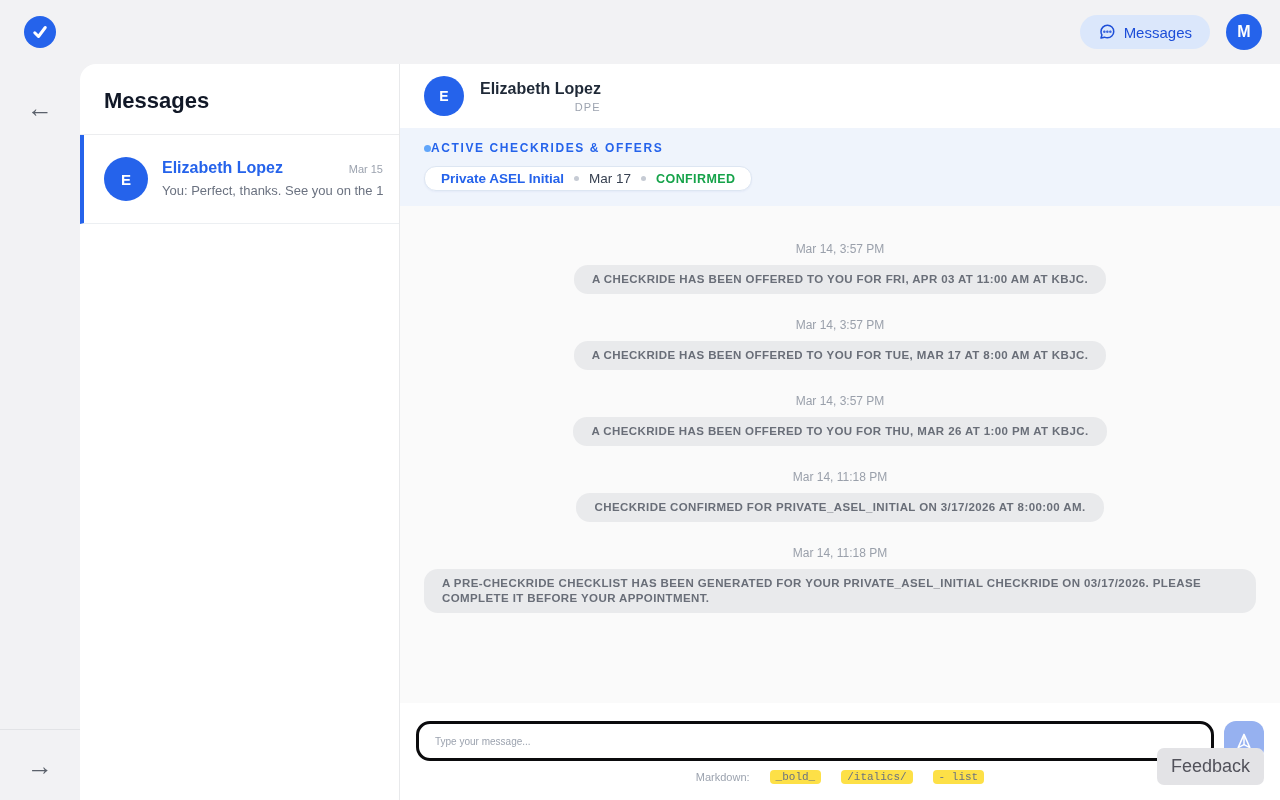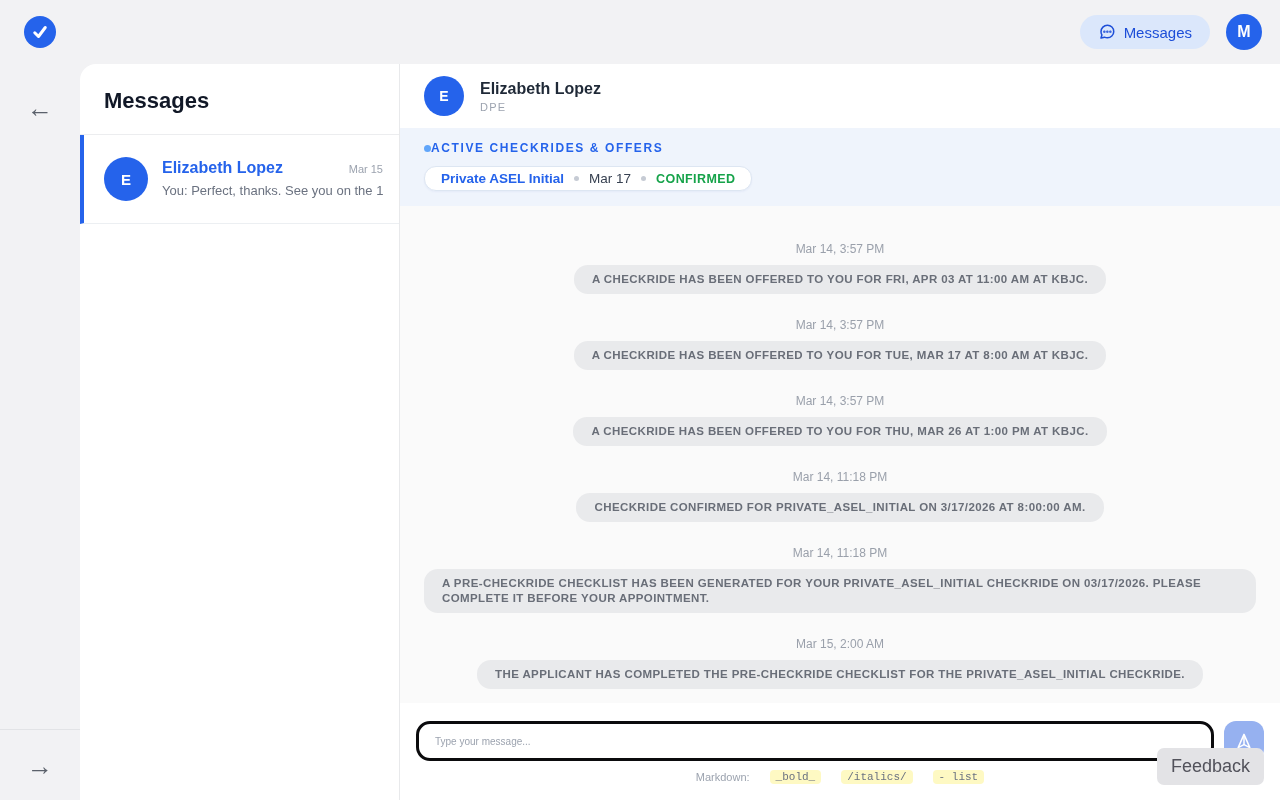--- a/index.html
+++ b/index.html
@@ -33,21 +33,21 @@
   .conv-top { display:flex; align-items:baseline; justify-content:space-between; }
   .conv-name { font-size:16px; font-weight:bold; color:#2563eb; }
   .conv-date { font-size:11px; color:#9ca3af;padding-left:8px; }
   .conv-preview { margin-top:6px; font-size:13px; color:#6b7280; white-space:nowrap; overflow:hidden; }
 
   
   .chat { flex:1; min-width:0; display:flex; flex-direction:column; background:#fafafa; }
   .chat-header { flex:0 0 64px; background:#fff; display:flex; align-items:center; gap:16px; padding:0 24px; }
   .chat-avatar { width:40px; height:40px; border-radius:50%; background:#2563eb; color:#fff; font-weight:bold; font-size:14px; display:flex; align-items:center; justify-content:center; }
   .chat-name { font-size:16px; font-weight:bold; color:#1f2937; }
-  .chat-role { margin-top:3px; font-size:11px; color:#9ca3af; letter-spacing:1.2px; }
+  .chat-role { margin-top:3px; font-size:11px; color:#9ca3af; letter-spacing:1.2px;text-align:right; }
 
   .banner { flex:0 0 78px; background:#eff4fc; padding:13px 24px 12px 24px; }
   .banner-title { display:flex; align-items:center; font-size:12px; font-weight:bold; color:#2563eb; letter-spacing:1.6px; }
   .banner-dot { width:7px; height:7px; border-radius:50%; background:#60a5fa; }
   .offer-card { display:inline-flex; align-items:center; gap:10px; margin-top:11px; background:#fff; border:1px solid #dde6f2; border-radius:12px; padding:4px 16px; box-shadow:0 1px 2px rgba(30,64,175,0.05); cursor:pointer; }
   .offer-name { font-size:13.5px; font-weight:bold; color:#2563eb; }
   .offer-sep { width:5px; height:5px; border-radius:50%; background:#c6cbd4; }
   .offer-date { font-size:13.5px; color:#374151; }
   .offer-status { font-size:12.5px; font-weight:bold; color:#16a34a; letter-spacing:0.4px; }
 
@@ -55,21 +55,21 @@
   .msg { display:flex; flex-direction:column; align-items:center; }
   .msg-time { font-size:12px; color:#9aa0ab; margin-bottom:9px; }
   .msg-pill { max-width:832px; background:#e9eaec; border-radius:14px; padding:7px 18px; font-size:11.5px; font-weight:bold; color:#696e78; letter-spacing:0.4px; line-height:1.3; text-align:left; }
 
   .composer { flex:0 0 97px; background:#fff; padding:18px 16px 0 16px; }
   .composer-row { display:flex; align-items:center; gap:10px; }
   .composer-input { flex:1; height:40px; border:3px solid #0b0b0d; border-radius:14px; padding:0 16px; font-size:10px; font-family:"Liberation Sans", sans-serif; color:#111827; background:#fff; outline:none; }
   .composer-input::placeholder { color:#9ca3af; }
   .send-btn { width:40px; height:40px; flex:0 0 40px; border:none; border-radius:12px; background:#96b1f0; display:flex; align-items:center; justify-content:center; cursor:pointer; }
   .markdown-hint { margin-top:9px; display:flex; align-items:center; justify-content:center; gap:20px; font-size:11px; color:#9ca3af; }
-  .md-chip { font-family:"Liberation Mono", monospace; font-size:11px; color:#6b7280; background:#fef9c3; border-radius:4px; padding:1px 6px; }
+  .md-chip { font-family:"Liberation Mono", monospace; font-size:11px; color:#6b7280; background:#fde047; border-radius:4px; padding:1px 6px; }
 
   .feedback-btn { position:absolute; right:16px; bottom:15px; background:#e3e3e6; color:#52525b; border:none; border-radius:7px; padding:8px 14px; font-size:18px; font-family:"Liberation Sans", sans-serif; cursor:pointer; z-index:10; }
 </style>
 </head>
 <body>
 
 <div class="app">
 
   <div class="topbar">
     <div class="logo">
@@ -156,24 +156,20 @@
             <div class="msg-pill">A CHECKRIDE HAS BEEN OFFERED TO YOU FOR THU, MAR 26 AT 1:00 PM AT KBJC.</div>
           </div>
           <div class="msg">
             <div class="msg-time">Mar 14, 11:18 PM</div>
             <div class="msg-pill">CHECKRIDE CONFIRMED FOR PRIVATE_ASEL_INITIAL ON 3/17/2026 AT 8:00:00 AM.</div>
           </div>
           <div class="msg">
             <div class="msg-time">Mar 14, 11:18 PM</div>
             <div class="msg-pill">A PRE-CHECKRIDE CHECKLIST HAS BEEN GENERATED FOR YOUR PRIVATE_ASEL_INITIAL CHECKRIDE ON 03/17/2026. PLEASE COMPLETE IT BEFORE YOUR APPOINTMENT.</div>
           </div>
-          <div class="msg">
-            <div class="msg-time">Mar 15, 2:00 AM</div>
-            <div class="msg-pill">THE APPLICANT HAS COMPLETED THE PRE-CHECKRIDE CHECKLIST FOR THE PRIVATE_ASEL_INITIAL CHECKRIDE.</div>
-          </div>
         </div>
 
       <div class="composer">
         <div class="composer-row">
           <input class="composer-input" type="text" placeholder="Type your message..." style="">
           <button class="send-btn">
             <span style="display:flex;">
               <svg width="20" height="20" viewBox="0 0 24 24" fill="none" stroke="#ffffff" stroke-width="1.8" stroke-linejoin="round" stroke-linecap="round">
                 <path d="M12 4 L19 20 L12 16.3 L5 20 Z"></path>
                 <line x1="12" y1="16.3" x2="12" y2="7"></line>

